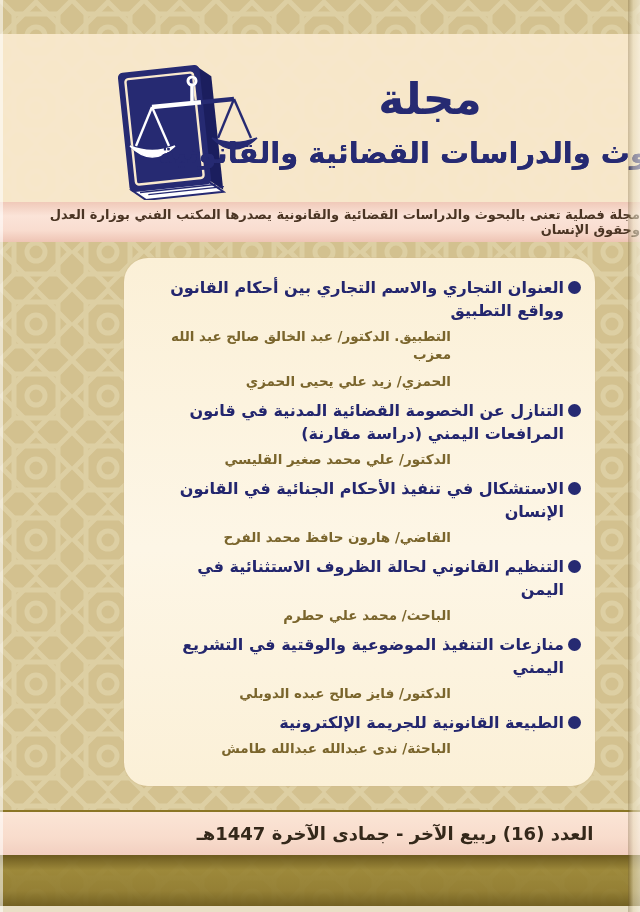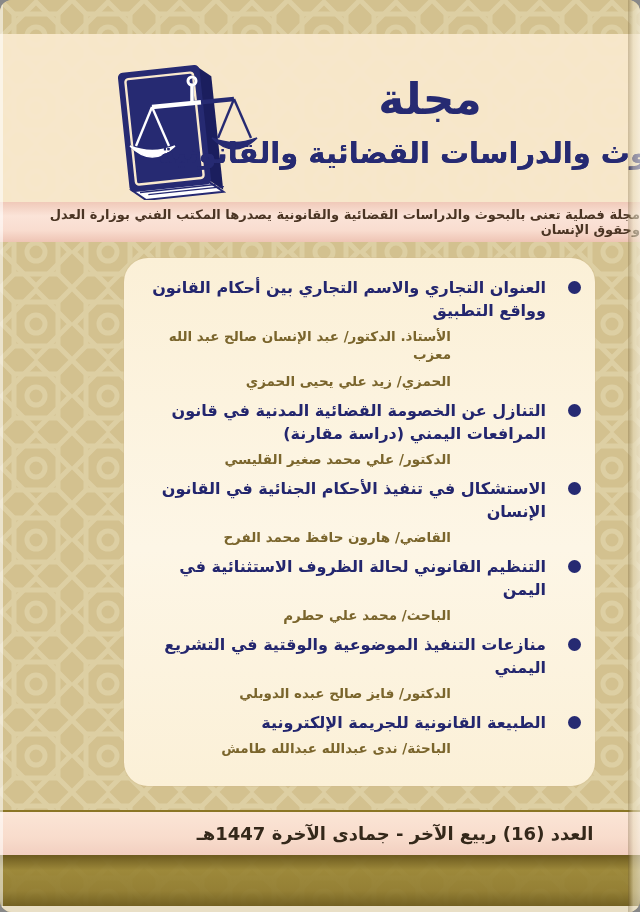--- a/index.html
+++ b/index.html
@@ -1,20 +1,19 @@
 <!DOCTYPE html>
 <html lang="ar"><head>
 <meta charset="utf-8">
 <style>
   html,body{margin:0;padding:0;background:#888;}
   .page{
     position:relative;width:640px;height:912px;margin:0 auto;overflow:hidden;
     background:#d3c18f;
     font-family:"DejaVu Sans", sans-serif;
-    border-radius:12px;
   }
   .bg-pattern{position:absolute;inset:0;z-index:0;}
   
   .header{
     position:absolute;left:0;top:34px;width:100%;height:168px;z-index:2;
     background:rgba(249,233,205,0.94);
     box-shadow:0 1px 0 rgba(190,160,120,.5);
   }
   .logo-wrap{position:absolute;left:100px;top:24px;width:160px;height:142px;}
   .title-block{
@@ -36,21 +35,21 @@
   
   .card{
     position:absolute;left:124px;top:258px;width:471px;height:528px;z-index:2;
     background:linear-gradient(180deg,#fbf0d7 0%,#fdf6e6 55%,#fbf0d7 100%);
     border-radius:24px;
     direction:rtl;
     padding:18px 14px 0 20px;box-sizing:border-box;
     box-shadow:0 0 0 1px rgba(210,185,140,.35);
   }
   .article{margin-bottom:9px;}
-  .article-title-row{display:flex;align-items:flex-start;gap:22px;margin-bottom:5px;}
+  .article-title-row{display:flex;align-items:flex-start;gap:4px;margin-bottom:5px;}
   .bullet{
     flex:0 0 auto;width:13px;height:13px;border-radius:50%;
     background:#262a72;margin-top:5px;
   }
   .article-title{
     margin:0;font-size:16px;line-height:23px;font-weight:bold;color:#23266e;
     max-width:414px;
   }
   .article-author{
     font-size:13.5px;line-height:18px;font-weight:bold;color:#7a652c;
@@ -150,21 +149,21 @@
     <span class="txt">مجلة فصلية تعنى بالبحوث والدراسات القضائية والقانونية يصدرها المكتب الفني بوزارة العدل وحقوق الإنسان</span>
   </div>
 
   <div class="card">
 
     <div class="article">
       <div class="article-title-row">
         <span class="bullet"></span>
         <h3 class="article-title">العنوان التجاري والاسم التجاري بين أحكام القانون وواقع التطبيق</h3>
       </div>
-      <div class="article-author">الأستاذ. الدكتور/ عبد الإنسان صالح عبد الله معزب</div>
+      <div class="article-author">التطبيق. الدكتور/ عبد الخالق صالح عبد الله معزب</div>
     </div>
 
     <div class="article">
       <div class="article-author">الحمزي/ زيد علي يحيى الحمزي</div>
     </div>
 
     <div class="article">
       <div class="article-title-row">
         <span class="bullet"></span>
         <h3 class="article-title">التنازل عن الخصومة القضائية المدنية في قانون المرافعات اليمني (دراسة مقارنة)</h3>

